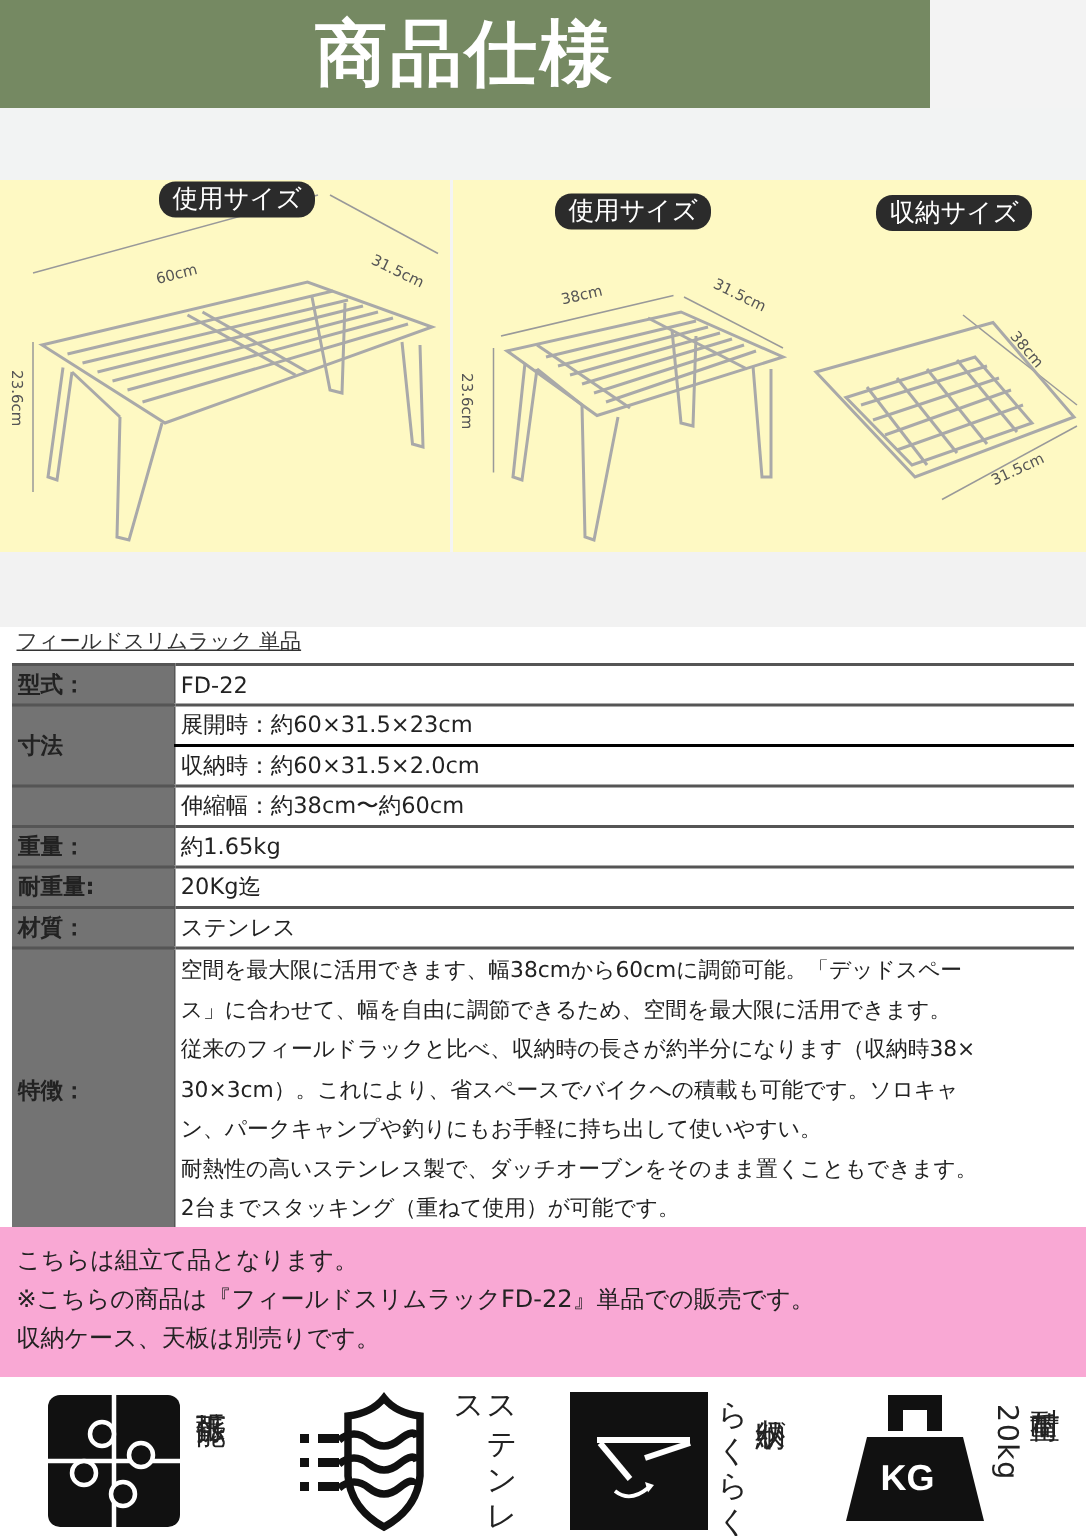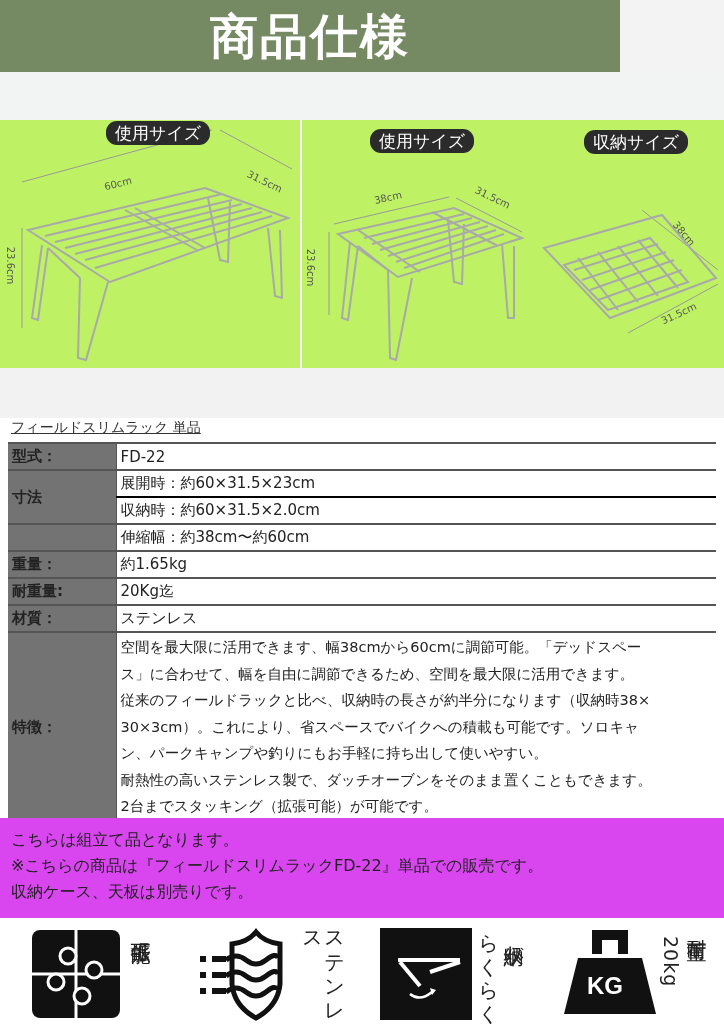--- a/index.html
+++ b/index.html
@@ -4,21 +4,21 @@
 <style>
   * { box-sizing: border-box; margin: 0; padding: 0; }
   html, body { width: 724px; height: 1024px; overflow: hidden; background: #f3f3f3; }
   body { font-family: "DejaVu Sans", "Liberation Sans", sans-serif; color: #222; position: relative; }
 
   .header { position: absolute; left: 0; top: 0; width: 620px; height: 72px; background: #758962; display: flex; align-items: center; justify-content: center; }
   .header h1 { color: #fff; font-size: 48px; font-weight: bold; letter-spacing: 2px; line-height: 1; }
 
   .gap-top { position: absolute; left: 0; top: 72px; width: 724px; height: 48px; background: #f2f3f3; }
 
-  .images { position: absolute; left: 0; top: 120px; width: 724px; height: 248px; background: #bef264; }
+  .images { position: absolute; left: 0; top: 120px; width: 724px; height: 248px; background: #fef9c3; }
   .panel { position: absolute; top: 0; height: 248px; }
   .panel-1 { left: 0; width: 300px; }
   .panel-2 { left: 302px; width: 236px; }
   .panel-3 { left: 538px; width: 186px; }
   .panel-sep { position: absolute; left: 300px; top: 0; width: 2px; height: 248px; background: #f4f4f4; }
   .pill { position: absolute; background: #2b2b2b; color: #fff; font-size: 17px; border-radius: 11px; padding: 0 9px; height: 24px; line-height: 24px; white-space: nowrap; }
   .pill-1 { left: 106px; top: 1px; }
   .pill-2 { left: 68px; top: 9px; }
   .pill-3 { left: 46px; top: 10px; }
   .dim { position: absolute; font-size: 10px; color: #555; white-space: nowrap; }
@@ -28,21 +28,21 @@
 
   .spec { position: absolute; left: 0; top: 418px; width: 724px; height: 400px; background: #fff; }
   .spec-caption { position: absolute; left: 11px; top: 1px; font-family: "DejaVu Serif", serif; font-size: 14px; color: #333; text-decoration: underline; }
   table.spec-table { position: absolute; left: 8px; top: 24px; width: 708px; border-collapse: collapse; }
   .spec-table td { border-top: 2px solid #555; font-size: 15px; height: 27px; vertical-align: middle; }
   .spec-table tr.last td { border-bottom: 2px solid #555; }
   .spec-table td.label { width: 108px; background: #737373; font-weight: bold; padding-left: 4px; border-right: 1px solid #555; }
   .spec-table td.val { padding-left: 4px; }
   .spec-table td.feat { font-size: 14.5px; line-height: 26.5px; padding: 1px 4px 2px 4px; }
 
-  .notes { position: absolute; left: 0; top: 818px; width: 724px; height: 100px; background: #d946ef; padding: 9px 0 0 11px; }
+  .notes { position: absolute; left: 0; top: 818px; width: 724px; height: 100px; background: #f9a8d4; padding: 9px 0 0 11px; }
   .notes p { font-size: 16px; line-height: 26px; color: #222; }
 
   .icons { position: absolute; left: 0; top: 918px; width: 724px; height: 106px; background: #fff; }
   .icon-box { position: absolute; }
   .vtext { position: absolute; writing-mode: vertical-rl; font-size: 20px; line-height: 22px; color: #222; letter-spacing: 1px; }
 </style>
 </head>
 <body>
 
 <div class="header">
@@ -173,21 +173,21 @@
     </tr>
     <tr class="last">
       <td class="label">特徴：</td>
       <td class="feat">
         <div>空間を最大限に活用できます、幅38cmから60cmに調節可能。「デッドスペー</div>
         <div>ス」に合わせて、幅を自由に調節できるため、空間を最大限に活用できます。</div>
         <div>従来のフィールドラックと比べ、収納時の長さが約半分になります（収納時38×</div>
         <div>30×3cm）。これにより、省スペースでバイクへの積載も可能です。ソロキャ</div>
         <div>ン、パークキャンプや釣りにもお手軽に持ち出して使いやすい。</div>
         <div>耐熱性の高いステンレス製で、ダッチオーブンをそのまま置くこともできます。</div>
-        <div>2台までスタッキング（拡張可能）が可能です。</div>
+        <div>2台までスタッキング（重ねて使用）が可能です。</div>
       </td>
     </tr>
   </tbody>
     </table>
 </div>
 
 <div class="notes">
   <p>こちらは組立て品となります。</p>
   <p>※こちらの商品は『フィールドスリムラックFD-22』単品での販売です。</p>
   <p>収納ケース、天板は別売りです。</p>

